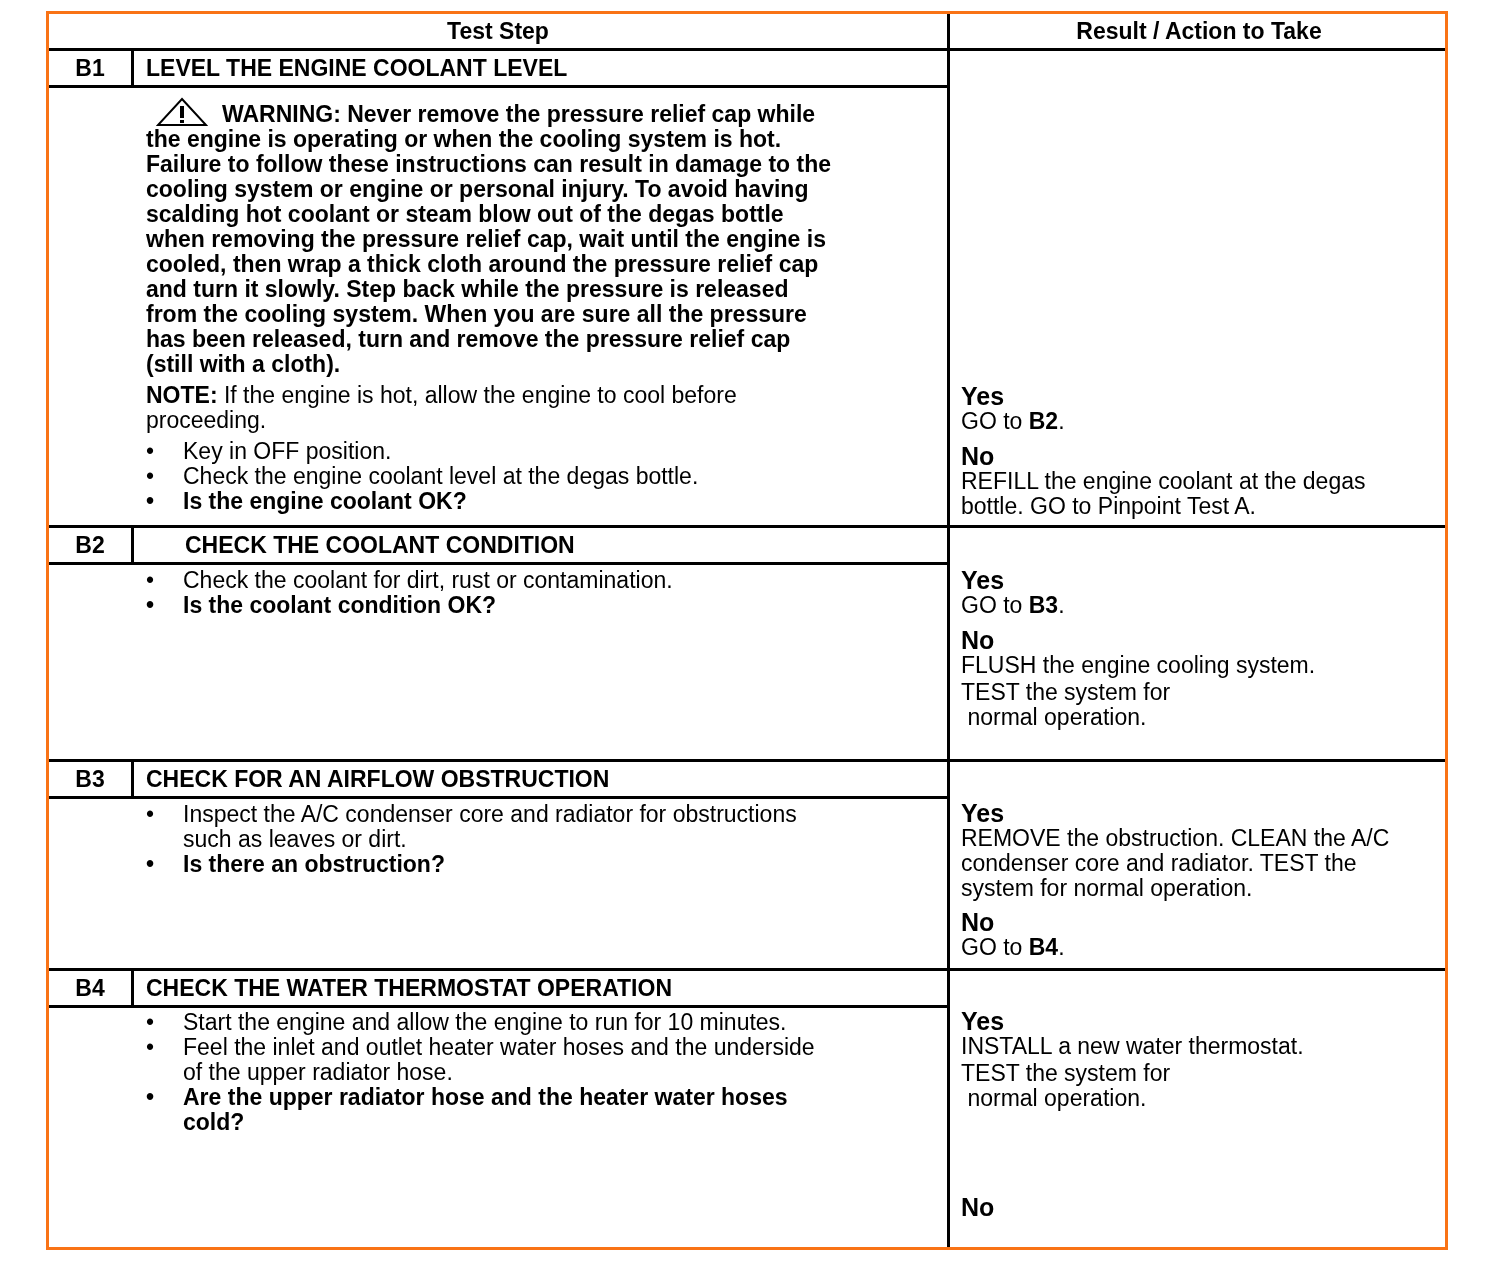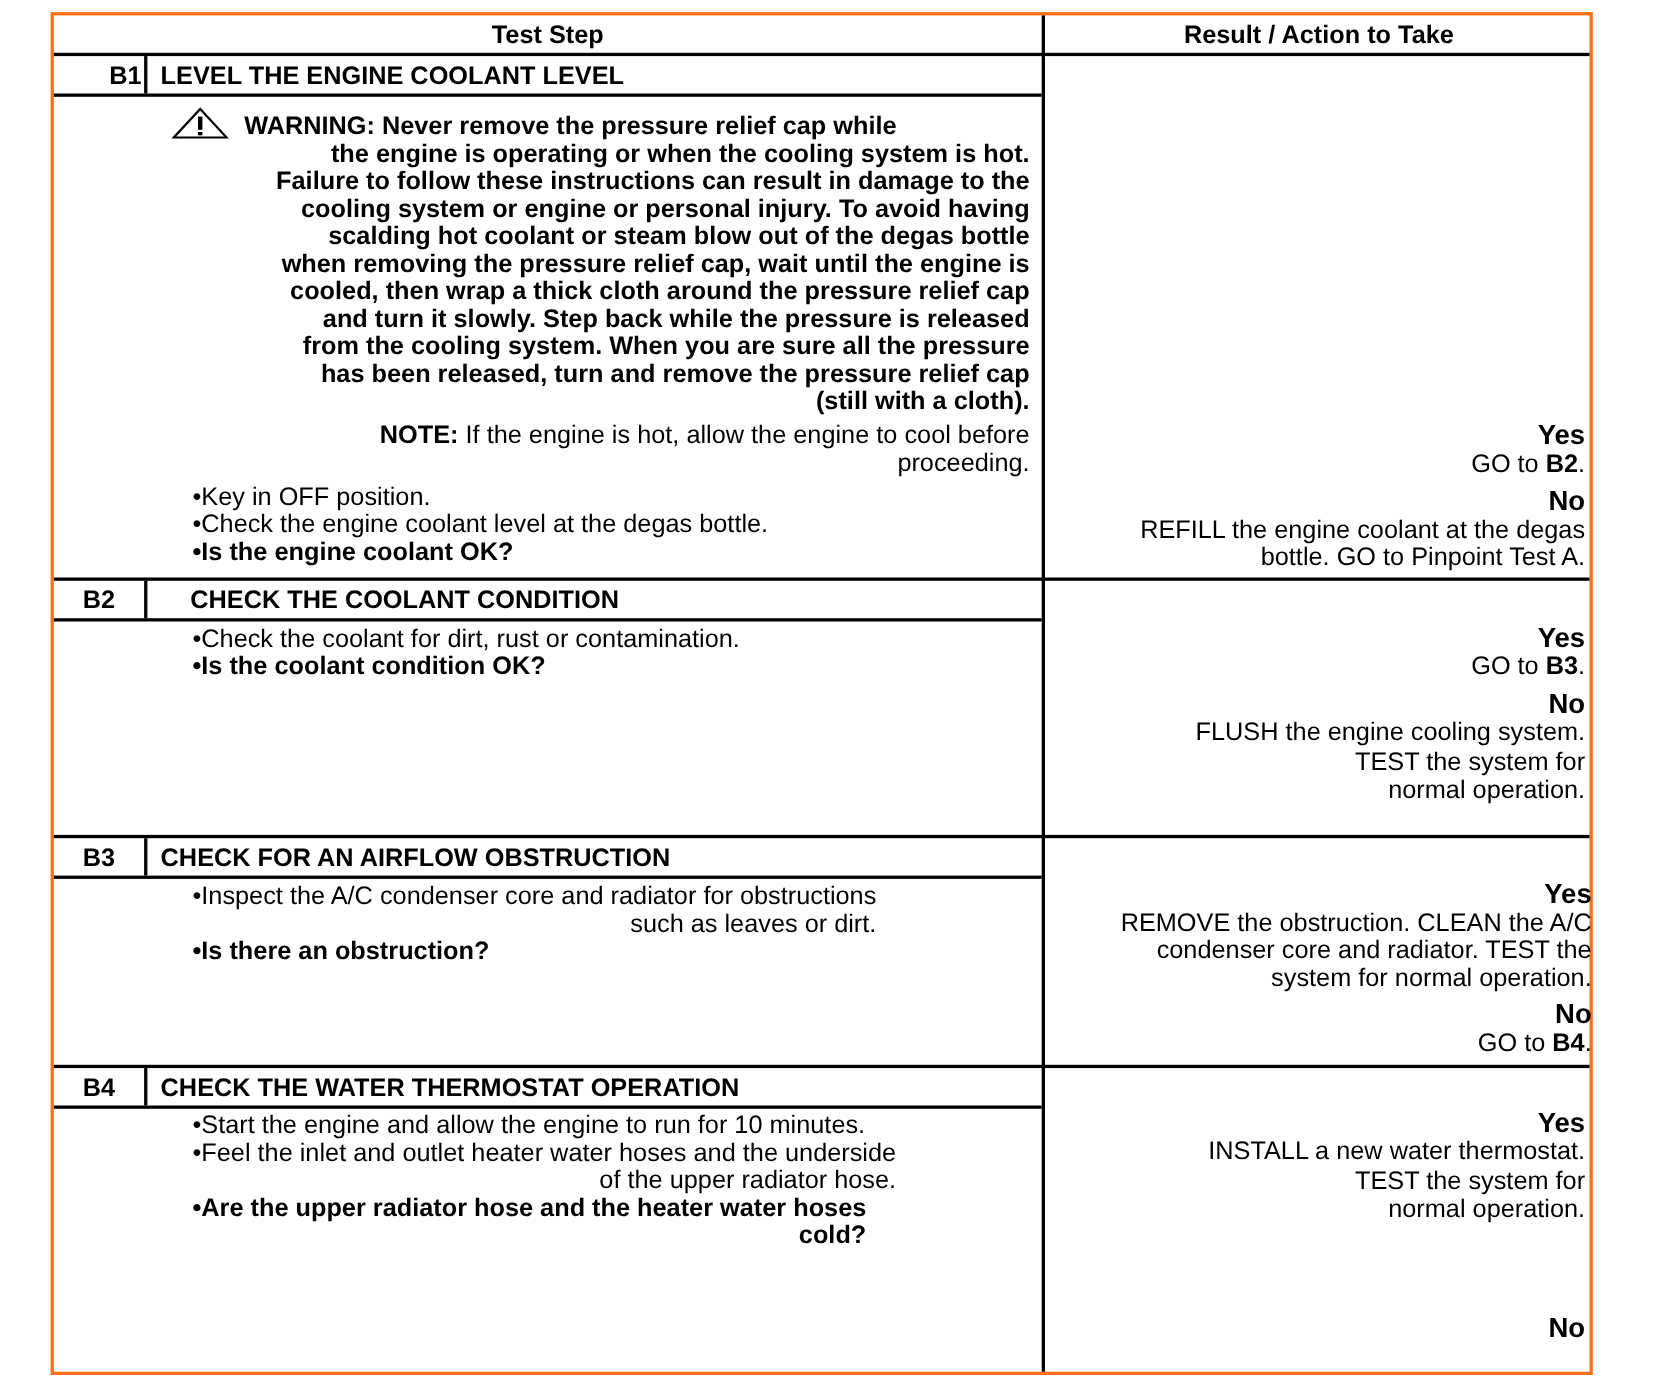--- a/index.html
+++ b/index.html
@@ -1,20 +1,20 @@
 <!DOCTYPE html>
 <html><head>
 <meta charset="utf-8">
 <style>
   html, body { margin: 0; padding: 0; background: #ffffff; }
   body { width: 1504px; height: 1266px; position: relative; overflow: hidden;
          font-family: "Liberation Sans", sans-serif; color: #000; }
   .tbl { position: absolute; left: 46px; top: 11px; width: 1402px; height: 1239px;
          border: 3px solid #f97316; box-sizing: border-box; }
-  .abs { position: absolute; text-align: right; }
+  .abs { position: absolute; }
   .hline { position: absolute; height: 3px; background: #000; }
   .vline { position: absolute; width: 3px; background: #000; }
   .hdr { position: absolute; top: 0; height: 35px; font-weight: bold; font-size: 23px;
          display: flex; align-items: center; justify-content: center; }
   .stepid { position: absolute; width: 82px; height: 34px; font-weight: bold; font-size: 23px;
             display: flex; align-items: center; justify-content: center; }
   .steptitle { position: absolute; height: 34px; font-weight: bold; font-size: 23px;
                display: flex; align-items: center; padding-left: 12px; }
   .txt { font-size: 23px; line-height: 25px; }
   .bold { font-weight: bold; }
@@ -29,21 +29,21 @@
 <body>
 
 <div class="tbl">
 
   <div class="hdr" style="left:0;width:898px;">Test Step</div>
   <div class="hdr" style="left:901px;width:498px;">Result / Action to Take</div>
   <div class="hline" style="left:0;top:34px;width:1396px;"></div>
 
   <div class="vline" style="left:898px;top:0;height:1233px;"></div>
 
-  <div class="stepid" style="left:0;top:37px;padding-left:24px;">B1</div>
+  <div class="stepid" style="left:0;top:37px;">B1</div>
   <div class="vline" style="left:82px;top:37px;height:34px;"></div>
   <div class="steptitle" style="left:85px;top:37px;width:800px;">LEVEL THE ENGINE COOLANT LEVEL</div>
   <div class="hline" style="left:0;top:71px;width:898px;"></div>
 
   <div class="abs" style="left:97px;top:83px;width:790px;">
     <div class="warn">
       <div style="display:flex;align-items:flex-end;">
         <span style="display:inline-block;width:52px;height:30px;margin-left:10px;margin-right:14px;">
           <svg width="52" height="30" viewBox="0 0 52 30">
             <polygon points="26,2 50,28 2,28" fill="none" stroke="#000" stroke-width="2"></polygon>
@@ -89,21 +89,21 @@
     <div class="res-line"><span>GO to </span><span class="ref">B2</span><span>.</span></div>
     <div class="res-no" style="margin-top:9px;">No</div>
     <div class="res-line">REFILL the engine coolant at the degas</div>
     <div class="res-line">bottle. GO to Pinpoint Test A.</div>
   </div>
 
   <div class="hline" style="left:0;top:511px;width:1396px;"></div>
 
   <div class="stepid" style="left:0;top:514px;">B2</div>
   <div class="vline" style="left:82px;top:514px;height:34px;"></div>
-  <div class="steptitle" style="left:84px;top:514px;width:800px;padding-left:40px;">CHECK THE COOLANT CONDITION</div>
+  <div class="steptitle" style="left:96px;top:514px;width:800px;padding-left:40px;">CHECK THE COOLANT CONDITION</div>
   <div class="hline" style="left:0;top:548px;width:898px;"></div>
 
   <div class="abs" style="left:97px;top:554px;width:790px;">
     <div class="bullet">
         <span class="dot">•</span>
         <span>Check the coolant for dirt, rust or contamination.</span>
       </div>
     <div class="bullet bold">
         <span class="dot">•</span>
         <span>Is the coolant condition OK?</span>

